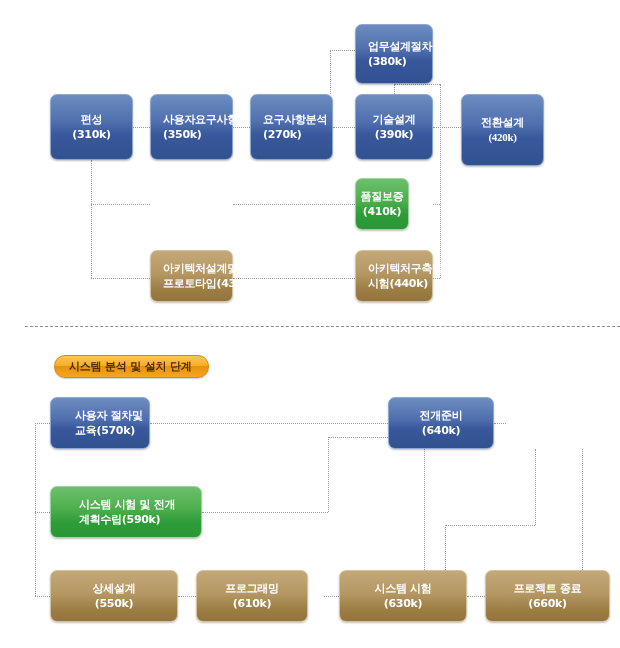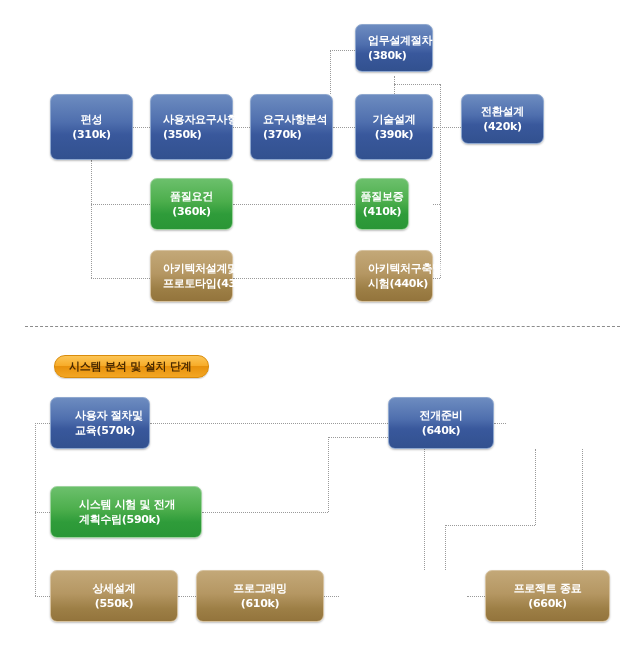--- a/index.html
+++ b/index.html
@@ -125,42 +125,38 @@
     <span class="ln">(310k)</span>
   </div>
 
   <div class="node blue left" style="left:150px; top:94px; width:83px; height:66px;">
     <span class="ln">사용자요구사항</span>
     <span class="ln">(350k)</span>
   </div>
 
   <div class="node blue left" style="left:250px; top:94px; width:83px; height:66px;">
     <span class="ln">요구사항분석</span>
-    <span class="ln">(370k)</span>
-  </div>
-
-  <div class="node blue left" style="left:355px; top:24px; width:78px; height:48px;">
+    <span class="ln">(270k)</span>
+  </div>
+
+  <div class="node blue left" style="left:355px; top:24px; width:78px; height:60px;">
     <span class="ln">업무설계절차</span>
     <span class="ln">(380k)</span>
   </div>
 
   <div class="node blue center" style="left:355px; top:94px; width:78px; height:66px;">
     <span class="ln">기술설계</span>
     <span class="ln">(390k)</span>
   </div>
 
-  <div class="node blue center" style="left:461px; top:94px; width:83px; height:50px;">
+  <div class="node blue center" style="left:461px; top:94px; width:83px; height:72px;font-family:Liberation Serif, serif;">
     <span class="ln">전환설계</span>
     <span class="ln">(420k)</span>
   </div>
 
-  <div class="node green center" style="left:150px; top:178px; width:83px; height:52px;">
-    <span class="ln">품질요건</span>
-    <span class="ln">(360k)</span>
-  </div>
 
   <div class="node green center" style="left:355px; top:178px; width:54px; height:52px;">
     <span class="ln">품질보증</span>
     <span class="ln">(410k)</span>
   </div>
 
   <div class="node brown left" style="left:150px; top:250px; width:83px; height:52px;">
     <span class="ln">아키텍처설계및</span>
     <span class="ln">프로토타입(430k</span>
   </div>
@@ -213,24 +209,28 @@
   <div class="node green left" style="left:50px; top:486px; width:152px; height:52px; padding-left:28px;">
     <span class="ln">시스템 시험 및 전개</span>
     <span class="ln">계획수립(590k)</span>
   </div>
 
   <div class="node brown center" style="left:50px; top:570px; width:128px; height:52px;">
     <span class="ln">상세설계</span>
     <span class="ln">(550k)</span>
   </div>
 
-  <div class="node brown center" style="left:196px; top:570px; width:128px; height:52px;">
+  <div class="node brown center" style="left:196px; top:570px; width:112px; height:52px;">
     <span class="ln">프로그래밍</span>
     <span class="ln">(610k)</span>
   </div>
 
+  <div class="node brown center" style="left:339px; top:570px; width:128px; height:52px;">
+    <span class="ln">시스템 시험</span>
+    <span class="ln">(630k)</span>
+  </div>
 
   <div class="node brown center" style="left:485px; top:570px; width:125px; height:52px;">
     <span class="ln">프로젝트 종료</span>
     <span class="ln">(660k)</span>
   </div>
 
 </div>
 
 </body></html>

